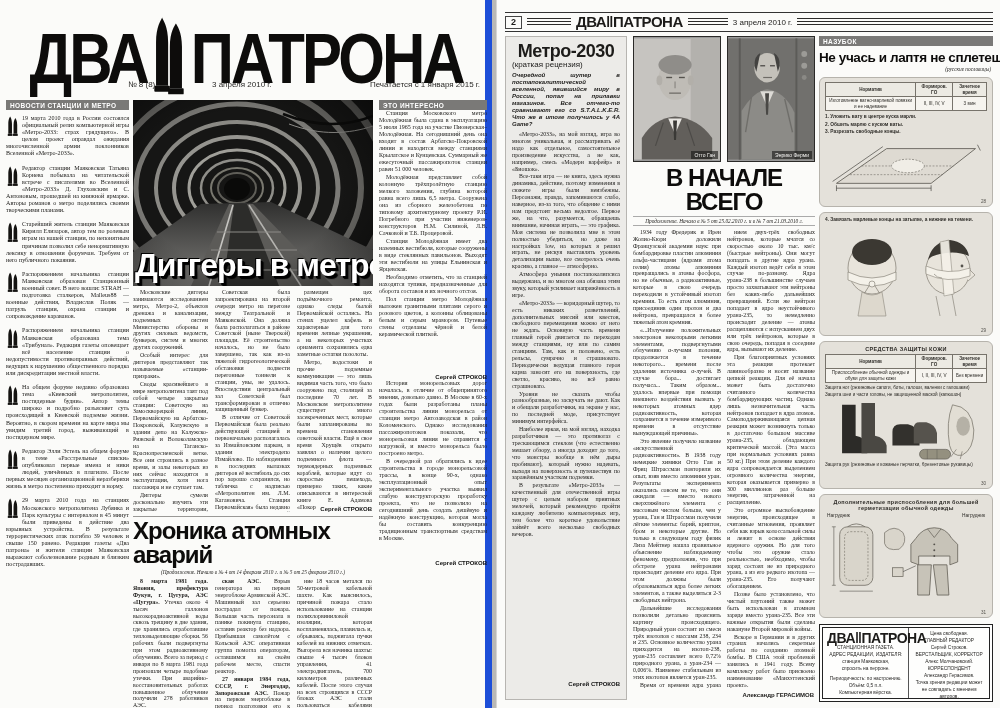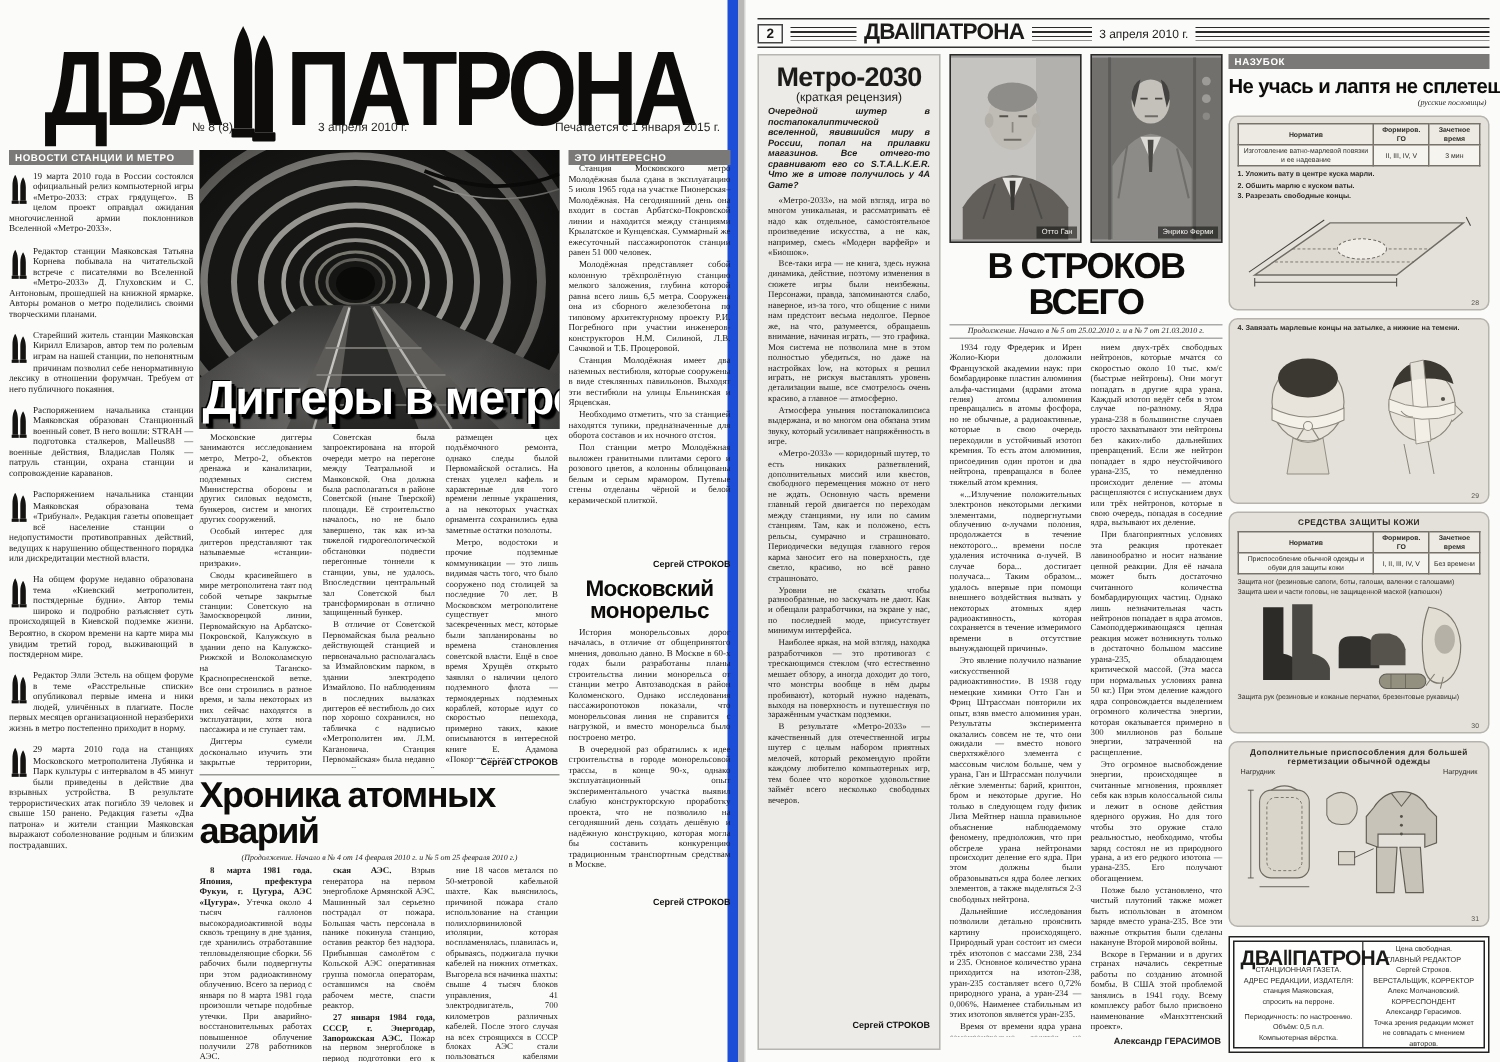--- a/index.html
+++ b/index.html
@@ -55,21 +55,21 @@
   .p2header{position:absolute;left:8px;top:12px;width:488px;height:20px;display:flex;align-items:center;gap:5px;border-top:1px solid #333;border-bottom:1px solid #333;padding:2px 0}
   .pnum{font:bold 9px "Liberation Sans",sans-serif;border:1px solid #444;padding:0 5px;line-height:11px}
   .ptitle{font:bold 15px "Liberation Sans",sans-serif;letter-spacing:-.5px;line-height:.9}
   .pdate{font:8px "Liberation Sans",sans-serif}
   .hline{height:9px;background:repeating-linear-gradient(#2c2b29 0 1px,transparent 1px 3px)}
   .hl1{flex:0 0 44px}.hl2{flex:0 0 40px}.hl3{flex:1}
 
   
   .review-panel{position:absolute;left:8px;top:36px;width:122px;height:664px;background:#ecebe8;border:1px solid #b7b5b1;padding:5px 6px}
   .rev-head{font:bold 18px "Liberation Sans",sans-serif;letter-spacing:-.5px;text-align:center;line-height:1}
-  .rev-sub{font:8px "Liberation Sans",sans-serif;text-align:center;margin-bottom:3px}
+  .rev-sub{font:8px "Liberation Sans",sans-serif;margin-bottom:3px}
   .rev-lead{font:bold italic 6px/7px "Liberation Sans",sans-serif;font-style:italic;text-align:justify;margin-bottom:3px}
   .rev-body{height:548px;overflow:hidden}
 
   
   .history{position:absolute;left:136px;top:36px;width:182px;height:664px}
   .photos{display:flex;gap:6px}
   .photo{position:relative;width:88px;height:126px;border:1px solid #2b2a28;background:#999;overflow:hidden}
   .photo svg{display:block;width:100%;height:100%}
   .pcap{position:absolute;right:2px;bottom:2px;font:5px "Liberation Sans",sans-serif;color:#f4f3f0;background:rgba(20,20,18,.6);padding:1px 3px}
   .hist-head{font:bold 24px "Liberation Sans",sans-serif;letter-spacing:-1px;text-align:center;line-height:1;margin-top:4px;color:#0d0c0b}
@@ -327,21 +327,20 @@
     <div class="secbar">ЭТО ИНТЕРЕСНО</div>
     <div class="int-body b1">
 
     <p class="para"><b></b><span>Станция Московского метро Молодёжная была сдана в эксплуатацию 5 июля 1965 года на участке Пионерская–Молодёжная. На сегодняшний день она входит в состав Арбатско-Покровской линии и находится между станциями Крылатское и Кунцевская. Суммарный же ежесуточный пассажиропоток станции равен 51 000 человек.</span></p>
         <p class="para"><b></b><span>Молодёжная представляет собой колонную трёхпролётную станцию мелкого заложения, глубина которой равна всего лишь 6,5 метра. Сооружена она из сборного железобетона по типовому архитектурному проекту Р.И. Погребного при участии инженеров-конструкторов Н.М. Силиной, Л.В. Сачковой и Т.Б. Процеровой.</span></p>
         <p class="para"><b></b><span>Станция Молодёжная имеет два наземных вестибюля, которые сооружены в виде стеклянных павильонов. Выходят эти вестибюли на улицы Ельнинская и Ярцевская.</span></p>
         <p class="para"><b></b><span>Необходимо отметить, что за станцией находятся тупики, предназначенные для оборота составов и их ночного отстоя.</span></p>
         <p class="para"><b></b><span>Пол станции метро Молодёжная выложен гранитными плитами серого и розового цветов, а колонны облицованы белым и серым мрамором. Путевые стены отделаны чёрной и белой керамической плиткой.</span></p>
       </div>
     <div class="byline">Сергей СТРОКОВ</div>
-    <div class="int-head">Московский монорельс</div>
     <div class="int-body b2">
 
     <p class="para"><b></b><span>История монорельсовых дорог началась, в отличие от общепринятого мнения, довольно давно. В Москве в 60-х годах были разработаны планы строительства линии монорельса от станции метро Автозаводская в район Коломенского. Однако исследования пассажиропотоков показали, что монорельсовая линия не справится с нагрузкой, и вместо монорельса было построено метро.</span></p>
         <p class="para"><b></b><span>В очередной раз обратились к идее строительства в городе монорельсовой трассы, в конце 90-х, однако эксплуатационный опыт экспериментального участка выявил слабую конструкторскую проработку проекта, что не позволило на сегодняшний день создать дешёвую и надёжную конструкцию, которая могла бы составить конкуренцию традиционным транспортным средствам в Москве.</span></p>
       </div>
     <div class="byline">Сергей СТРОКОВ</div>
   </div>
 </div>
 
 <div class="page" id="page2">
@@ -410,21 +409,21 @@
           <line x1="36" y1="40" x2="45" y2="40" stroke="#6e6b66" stroke-width="1.2"></line>
           <path d="M14 124 L14 74 Q26 54 40 52 Q58 54 68 76 L68 124 Z" fill="#8c8b87"></path>
           <polygon points="33,54 40,70 47,54" fill="#dddbd6"></polygon>
           <polygon points="38,56 42,56 41,78 39,78" fill="#494845"></polygon>
           <line x1="24" y1="60" x2="18" y2="96" stroke="#6f6e6a" stroke-width="1.4"></line>
           <line x1="58" y1="62" x2="66" y2="96" stroke="#6f6e6a" stroke-width="1.4"></line>
         </svg>
         <figcaption class="pcap">Энрико Ферми</figcaption>
       </figure>
     </div>
-    <div class="hist-head">В СТРОКОВ ВСЕГО</div>
+    <div class="hist-head">В НАЧАЛЕ ВСЕГО</div>
     <div class="hist-note">Продолжение. Начало в № 5 от 25.02.2010 г. и в № 7 от 21.03.2010 г.</div>
     <div class="cols2">
       <div class="hcol">
 
       <p class="para"><b></b><span>1934 году Фредерик и Ирен Жолио-Кюри доложили Французской академии наук: при бомбардировке пластин алюминия альфа-частицами (ядрами атома гелия) атомы алюминия превращались в атомы фосфора, но не обычные, а радиоактивные, которые в свою очередь переходили в устойчивый изотоп кремния. То есть атом алюминия, присоединив один протон и два нейтрона, превращался в более тяжелый атом кремния.</span></p>
           <p class="para"><b></b><span>«...Излучение положительных электронов некоторыми легкими элементами, подвергнутыми облучению α-лучами полония, продолжается в течение некоторого... времени после удаления источника α-лучей. В случае бора... достигает получаса... Таким образом... удалось впервые при помощи внешнего воздействия вызвать у некоторых атомных ядер радиоактивность, которая сохраняется в течение измеримого времени в отсутствие вынуждающей причины».</span></p>
           <p class="para"><b></b><span>Это явление получило название «искусственной радиоактивности». В 1938 году немецкие химики Отто Ган и Фриц Штрассман повторили их опыт, взяв вместо алюминия уран. Результаты эксперимента оказались совсем не те, что они ожидали — вместо нового сверхтяжёлого элемента с массовым числом больше, чем у урана, Ган и Штрассман получили лёгкие элементы: барий, криптон, бром и некоторые другие. Но только в следующем году физик Лиза Мейтнер нашла правильное объяснение наблюдаемому феномену, предположив, что при обстреле урана нейтронами происходит деление его ядра. При этом должны были образовываться ядра более легких элементов, а также выделяться 2-3 свободных нейтрона.</span></p>
           <p class="para"><b></b><span>Дальнейшие исследования позволили детально прояснить картину происходящего. Природный уран состоит из смеси трёх изотопов с массами 238, 234 и 235. Основное количество урана приходится на изотоп-238, уран-235 составляет всего 0,72% природного урана, а уран-234 — 0,006%. Наименее стабильным из этих изотопов является уран-235.</span></p>
           <p class="para"><b></b><span>Время от времени ядра урана самопроизвольно делятся на части, сопровождаясь выделе-</span></p>
         </div>

